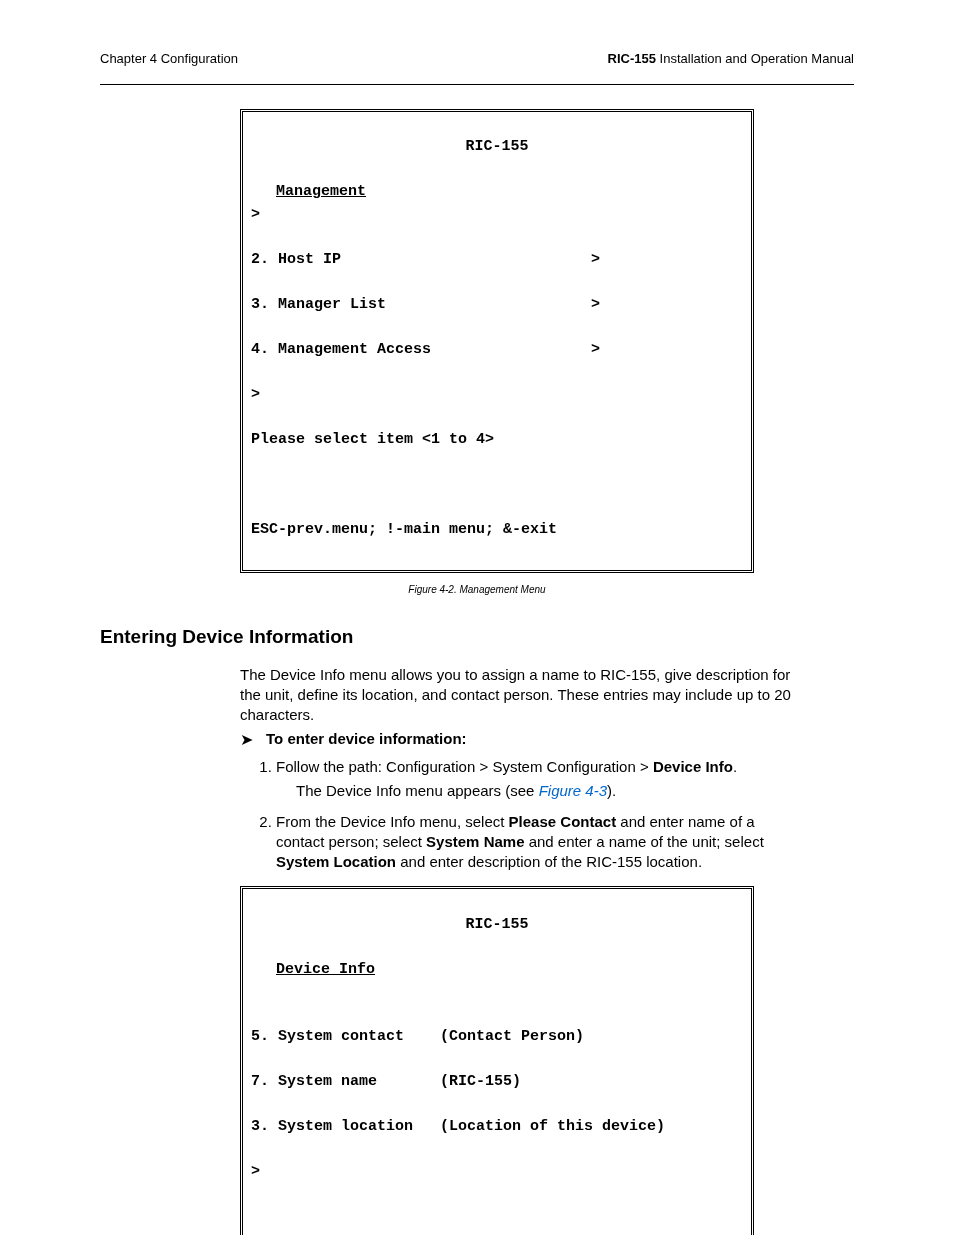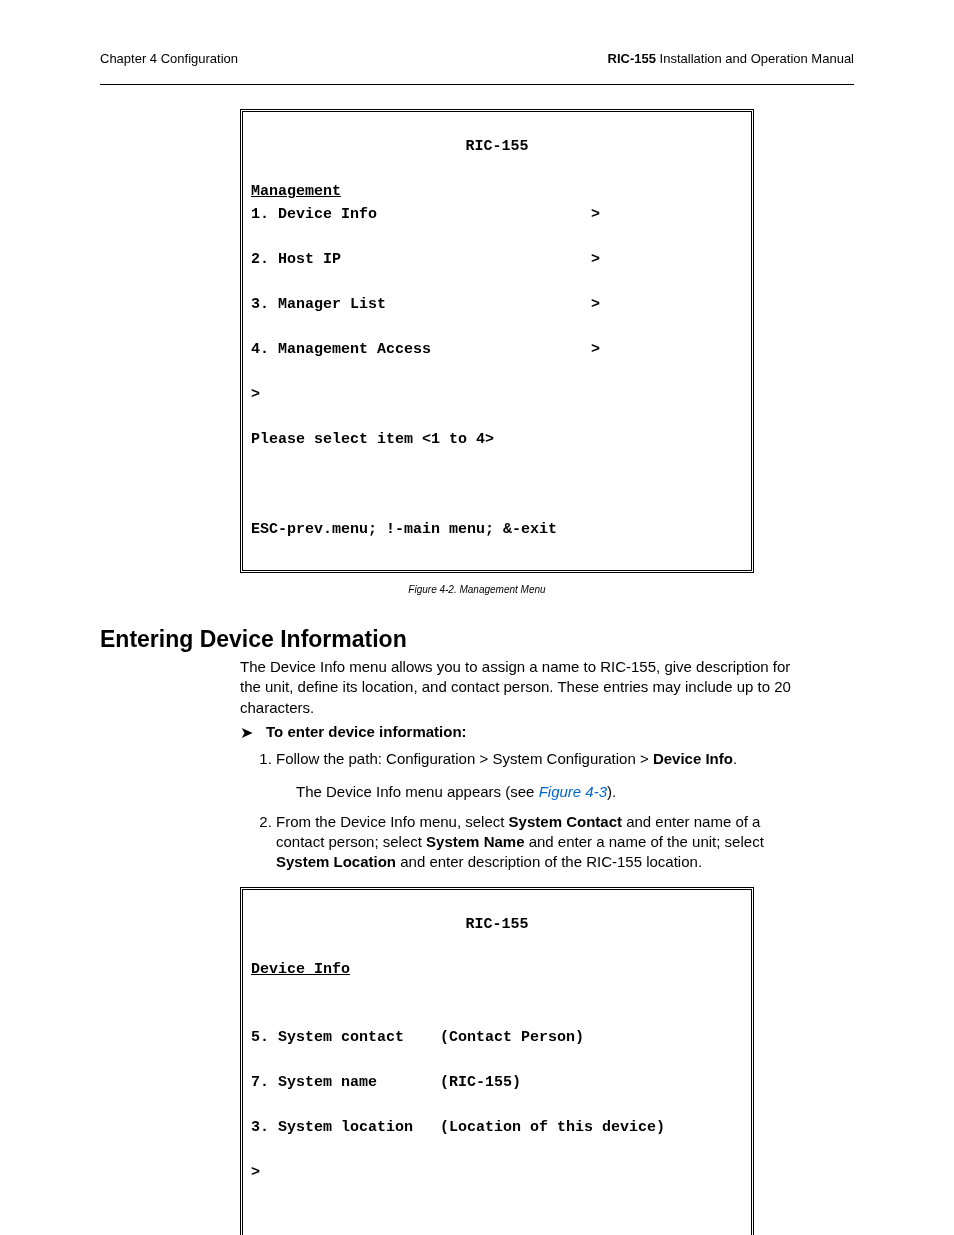--- a/index.html
+++ b/index.html
@@ -26,69 +26,69 @@
     border: 3px double #000;
     font-family: "Courier New", monospace;
     font-size: 15px;
     font-weight: bold;
     padding: 2px 8px 6px 8px;
     margin: 0 100px 0 140px;
     line-height: 1.5;
     white-space: pre;
   }
   .terminal .title { text-align: center; }
-  .terminal .section { text-decoration: underline; }
+  .terminal .section { text-decoration: underline; margin-left: 25px; }
   .menu-line { display: flex; }
   .menu-label { flex: 0 0 340px; }
   .caption {
     text-align: center;
     font-style: italic;
     font-size: 10px;
     margin: 10px 0 28px 0;
   }
   h2.section-heading {
-    font-size: 23px;
+    font-size: 19px;
     font-weight: bold;
-    margin: 28px 0 2px 0;
+    margin: 28px 0 15px 0;
   }
   .body-para {
     margin: 0 60px 4px 140px;
   }
   .arrow-row {
     display: flex;
     align-items: flex-start;
     margin: 0 60px 6px 140px;
   }
   .arrow-row .arrow {
     flex: 0 0 26px;
     font-size: 16px;
   }
   .arrow-row .txt { font-weight: bold; text-align: right; }
   ol.steps {
     margin: 6px 60px 14px 176px;
     padding: 0;
   }
   ol.steps li { margin-bottom: 10px; }
-  ol.steps li .sub { display: block; margin-top: 12px; margin-left: 20px; }
+  ol.steps li .sub { display: block; margin-top: 4px; margin-left: 20px; }
   .link { color: #0066cc; font-style: italic; }
 </style>
 </head>
 <body>
 
 <div class="header-row">
   <span>Chapter 4  Configuration</span>
   <span class="header-right">
     <b>RIC-155</b><span> Installation and Operation Manual</span>
   </span>
 </div>
 
 <div class="terminal">
 <div class="title">RIC-155</div>
 <span class="section">Management</span>
-<div class="menu-line"><span class="menu-label">1. Device Info</span><span>&gt;</span></div>
+<div class="menu-line"><span>&gt;</span></div>
 <div class="menu-line"><span class="menu-label">2. Host IP</span><span>&gt;</span></div>
 <div class="menu-line"><span class="menu-label">3. Manager List</span><span>&gt;</span></div>
 <div class="menu-line"><span class="menu-label">4. Management Access</span><span>&gt;</span></div>
 <div>&gt;</div>
 <div>Please select item &lt;1 to 4&gt;</div>
 <div>&nbsp;</div>
 <div>ESC-prev.menu; !-main menu; &amp;-exit</div>
 </div>
 
 <div class="caption">Figure 4-2.  Management Menu</div>
@@ -103,21 +103,21 @@
 </div>
 
 <ol class="steps">
   <li>
     <span>Follow the path: Configuration &gt; System Configuration &gt; </span><b>Device Info</b><span>.</span>
     <span class="sub">
       <span>The Device Info menu appears (see </span><span class="link">Figure 4-3</span><span>).</span>
     </span>
   </li>
   <li>
-    <span>From the Device Info menu, select </span><b>System Contact</b><span> and enter name of a contact person; select </span><b>System Name</b><span> and enter a name of the unit; select </span><b>System Location</b><span> and enter description of the RIC-155 location.</span>
+    <span>From the Device Info menu, select </span><b>Please Contact</b><span> and enter name of a contact person; select </span><b>System Name</b><span> and enter a name of the unit; select </span><b>System Location</b><span> and enter description of the RIC-155 location.</span>
   </li>
 </ol>
 
 <div class="terminal">
 <div class="title">RIC-155</div>
 <span class="section">Device Info</span>
 <div>&nbsp;</div>
 <div>5. System contact    (Contact Person)</div>
 <div>7. System name       (RIC-155)</div>
 <div>3. System location   (Location of this device)</div>

